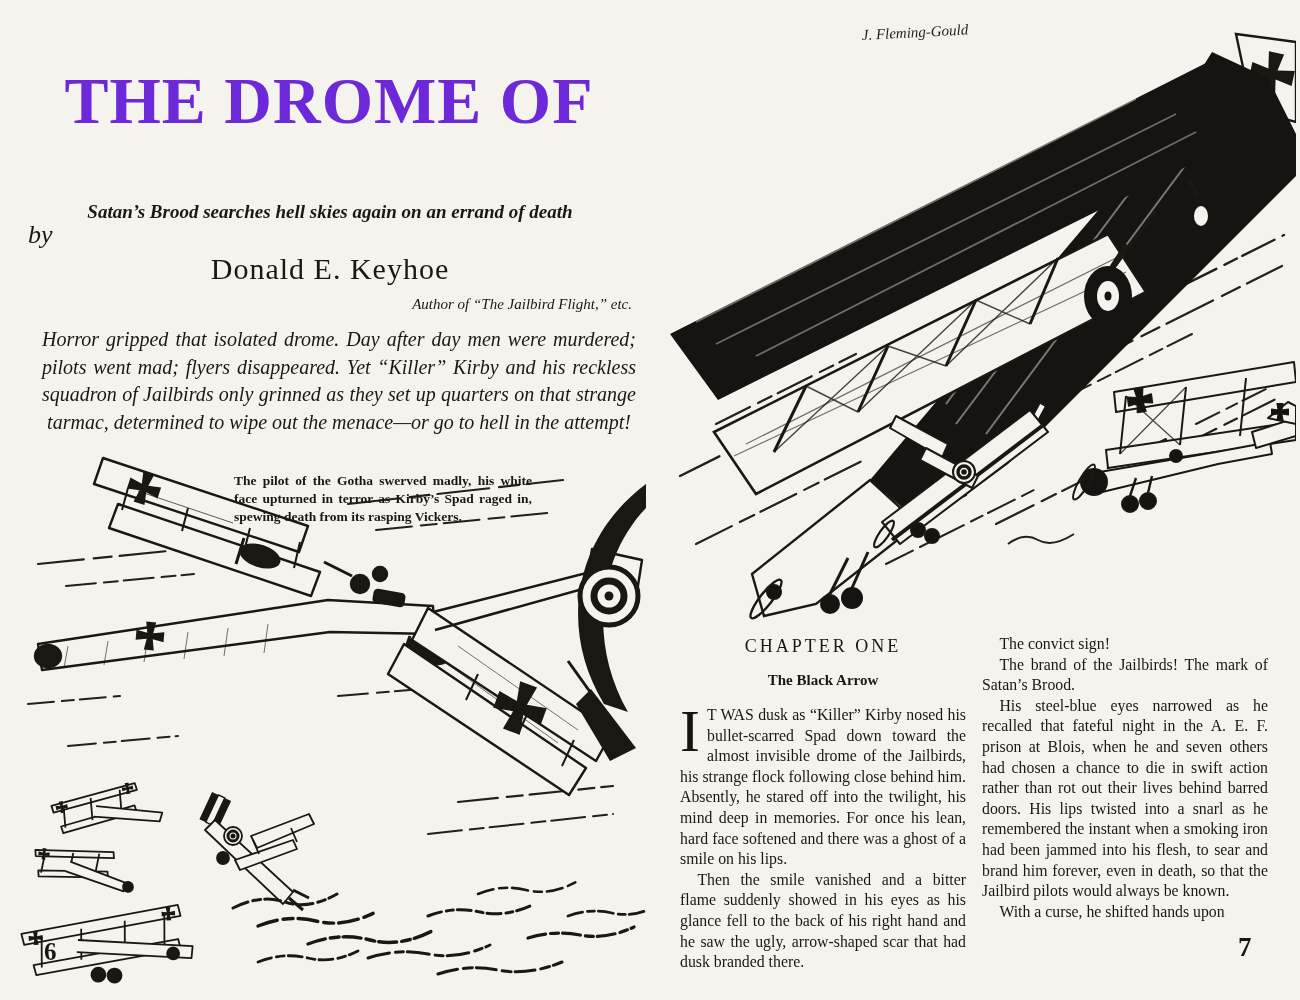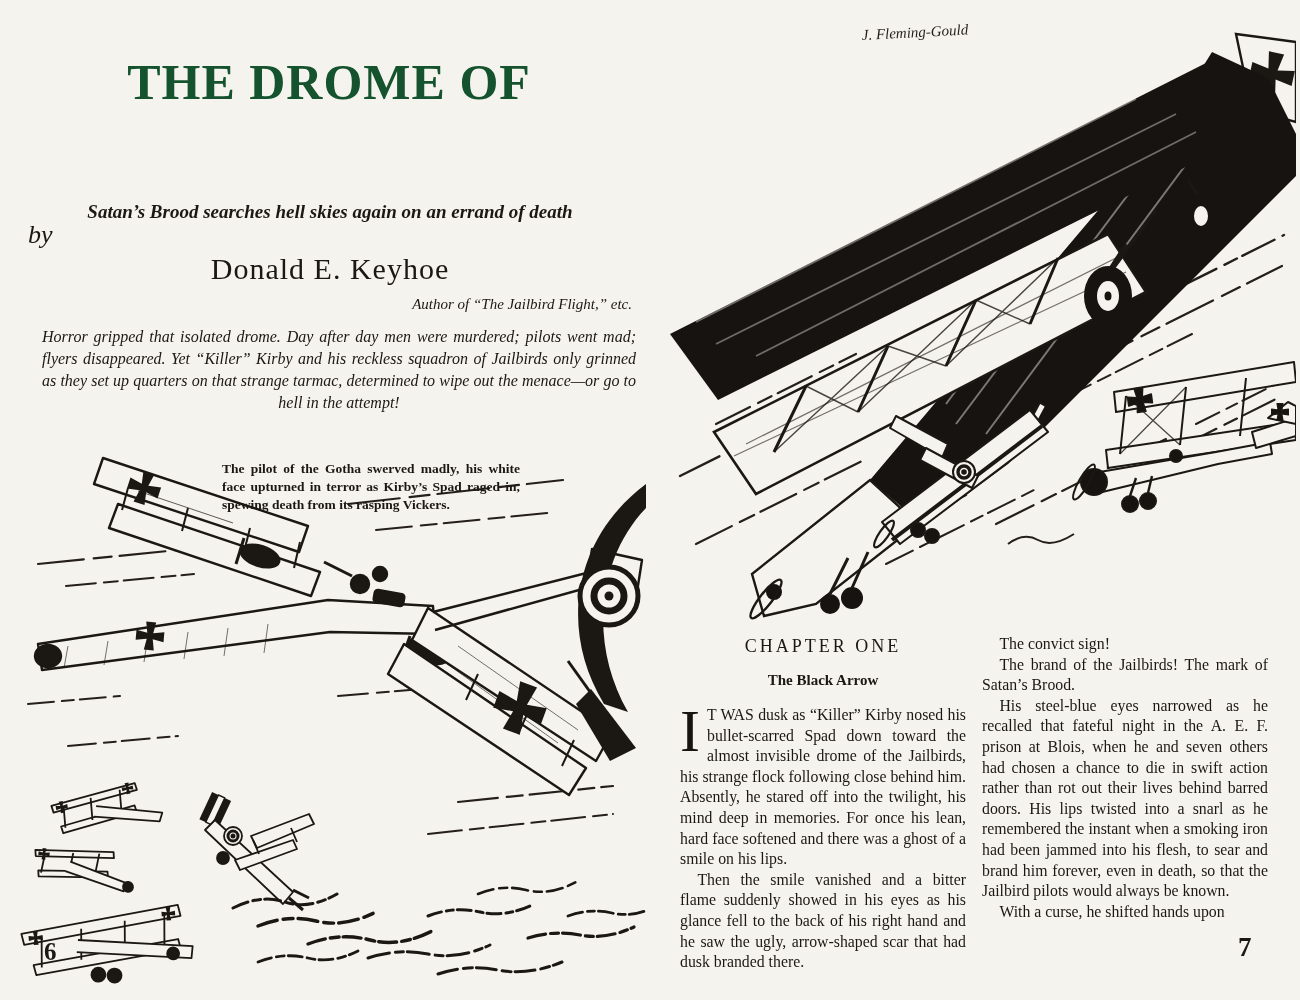--- a/index.html
+++ b/index.html
@@ -4,33 +4,33 @@
 <style>
   html,body{margin:0;padding:0;background:#e8e6e0;}
   .spread{
     position:relative;width:1300px;height:1000px;margin:0 auto;
     background:#f5f3ee;color:#1b1713;overflow:hidden;
     font-family:"Liberation Serif","DejaVu Serif",serif;
   }
   .abs{position:absolute;}
   
   .title{top:22px;left:24px;width:610px;text-align:center;
-    font-weight:bold;font-size:50px;line-height:1.06;letter-spacing:1px;color:#14532d;}
+    font-weight:bold;font-size:66px;line-height:1.06;letter-spacing:1px;color:#6d28d9;}
   .subtitle{top:182px;left:28px;width:604px;text-align:center;
     font-weight:bold;font-style:italic;font-size:19px;}
   .by-label{top:220px;left:28px;width:604px;text-align:left;
     font-style:italic;font-size:26px;}
   .author{top:252px;left:28px;width:604px;text-align:center;font-size:30px;letter-spacing:1px;}
   .author-credit{top:296px;left:28px;width:604px;text-align:right;
     font-style:italic;font-size:15px;}
   .intro{top:326px;left:42px;width:594px;margin:0;
-    font-style:italic;font-size:16px;line-height:1.38;
+    font-style:italic;font-size:20px;line-height:1.38;
     text-align:justify;text-align-last:center;}
   .left-ill{left:8px;top:446px;width:638px;height:540px;}
-  .caption{left:222px;top:460px;width:298px;margin:0;
+  .caption{left:222px;top:460px;width:298px;margin:12px;
     font-weight:bold;font-size:13.5px;line-height:1.35;text-align:justify;}
   .pn{font-weight:bold;}
   .pn-left{left:44px;top:938px;font-size:25px;}
   .pn-right{left:1238px;top:932px;font-size:27px;}
   
   .right-ill{left:656px;top:4px;width:640px;height:616px;}
   .columns{left:680px;top:628px;width:588px;display:flex;gap:16px;}
   .col{flex:1;min-width:0;}
   .chapter-heading{margin:8px 0 6px;text-align:center;font-weight:normal;
     font-size:18px;letter-spacing:3px;}

